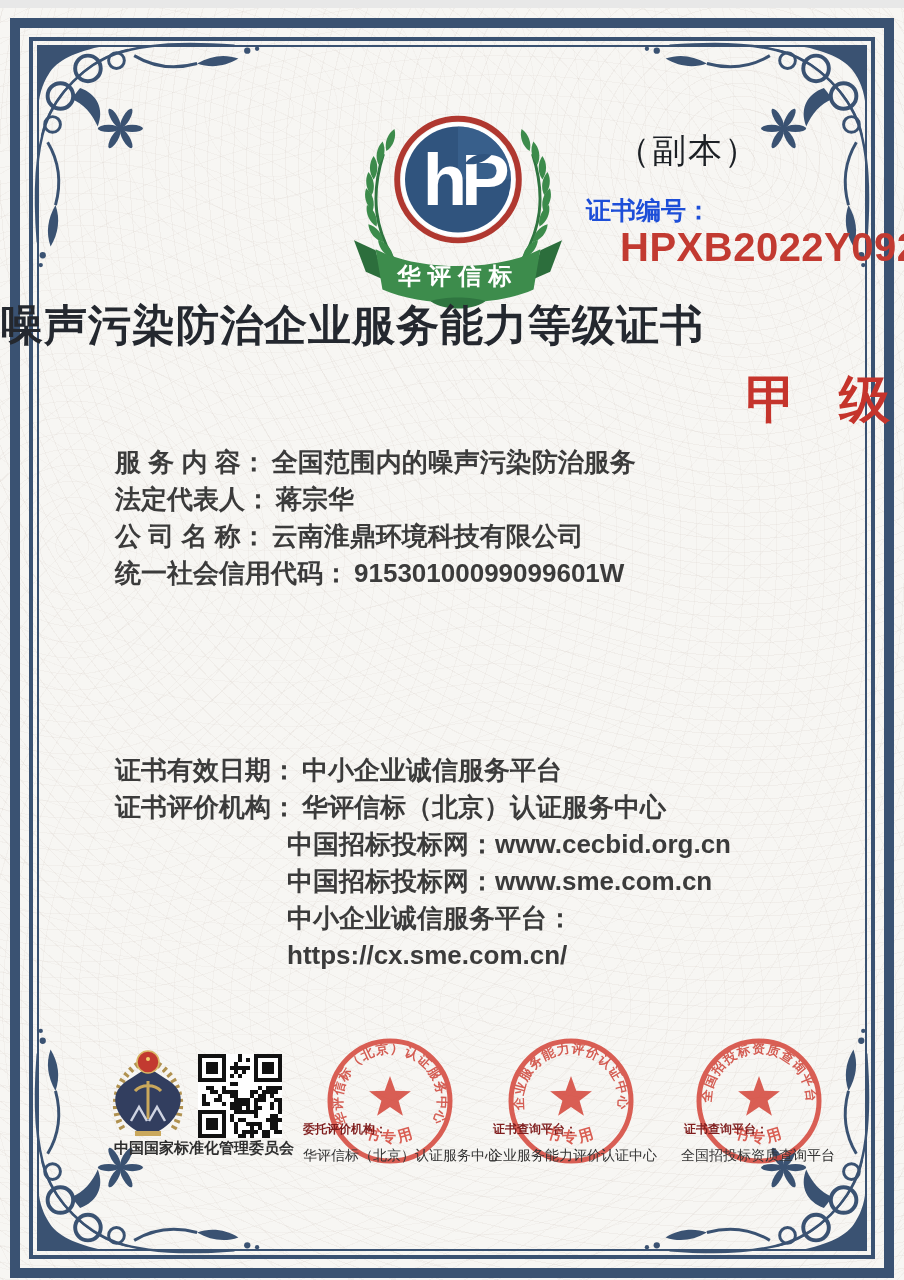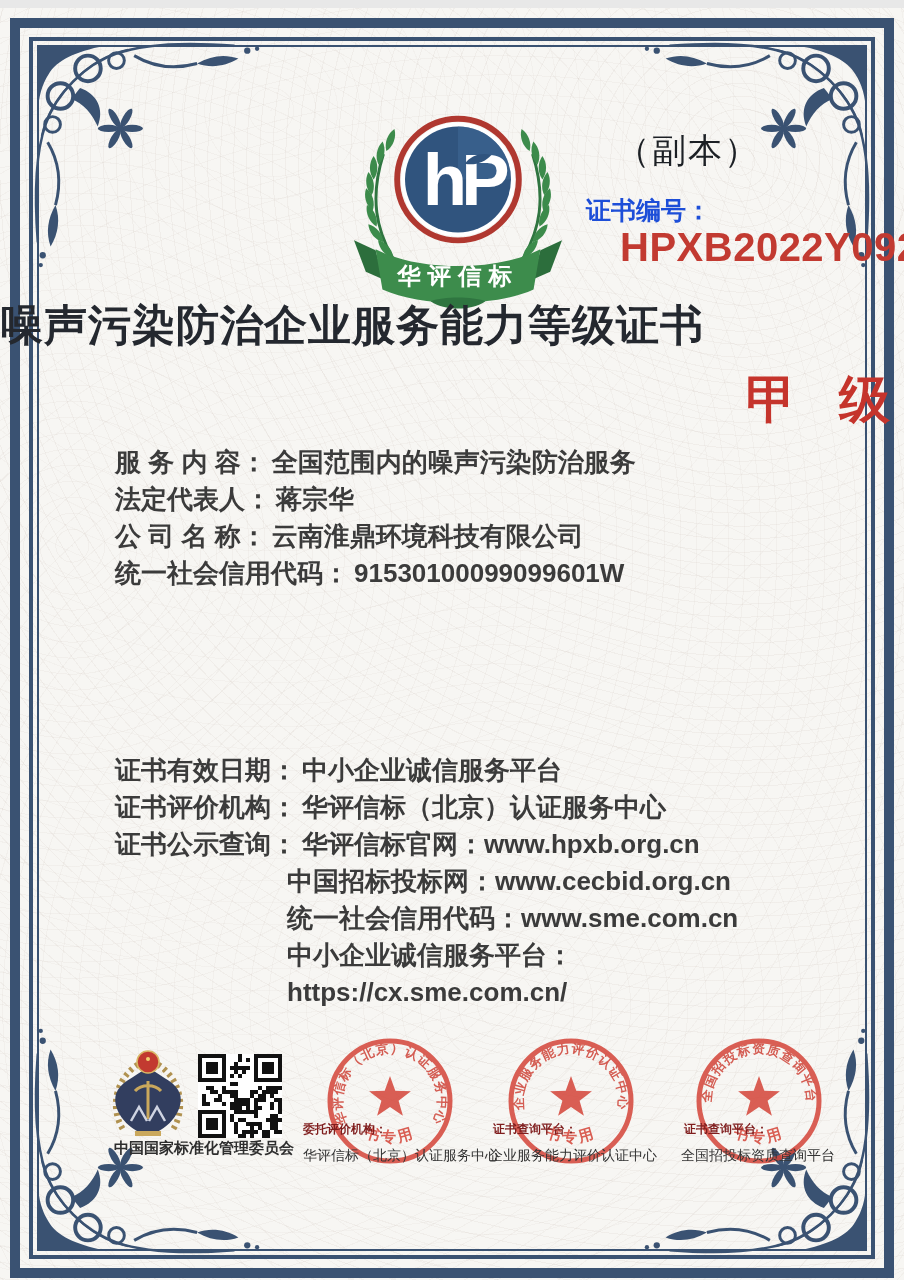--- a/index.html
+++ b/index.html
@@ -167,25 +167,22 @@
   </div>
 
 
   <div class="abs info-block b3">
     <div class="info-row">
       <span>证书有效日期：</span><span class="val">中小企业诚信服务平台</span>
     </div>
     <div class="info-row">
       <span>证书评价机构：</span><span class="val">华评信标（北京）认证服务中心</span>
     </div>
-    <div class="info-row">
-      <span>证书公示查询：</span><span class="val">华评信标官网：www.hpxb.org.cn</span>
-    </div>
     <div class="indent-line">中国招标投标网：www.cecbid.org.cn</div>
-    <div class="indent-line">统一社会信用代码：www.sme.com.cn</div>
+    <div class="indent-line">中国招标投标网：www.sme.com.cn</div>
     <div class="indent-line">中小企业诚信服务平台：https://cx.sme.com.cn/</div>
   </div>
 
   <svg class="abs" style="left:102px;top:1037px;" width="92" height="98" viewBox="0 0 92 98">
     <path d="M42 16 C 14 30 6 62 22 86" fill="none" stroke="#b0914f" stroke-width="6" stroke-dasharray="3 4"></path>
     <path d="M50 16 C 78 30 86 62 70 86" fill="none" stroke="#b0914f" stroke-width="6" stroke-dasharray="3 4"></path>
     <path d="M46 22 C 62 34 74 37 78 49 C 82 63 70 83 46 91 C 22 83 10 63 14 49 C 18 37 30 34 46 22 Z" fill="#323e5f"></path>
     <path d="M46 36 L46 74" stroke="#caa85c" stroke-width="3"></path>
     <path d="M33 46 C 39 39 53 39 59 46" fill="none" stroke="#caa85c" stroke-width="3"></path>
     <path d="M29 76 l8 -14 l8 14 M47 76 l8 -14 l8 14" fill="none" stroke="#cfd4e2" stroke-width="2.5"></path>

